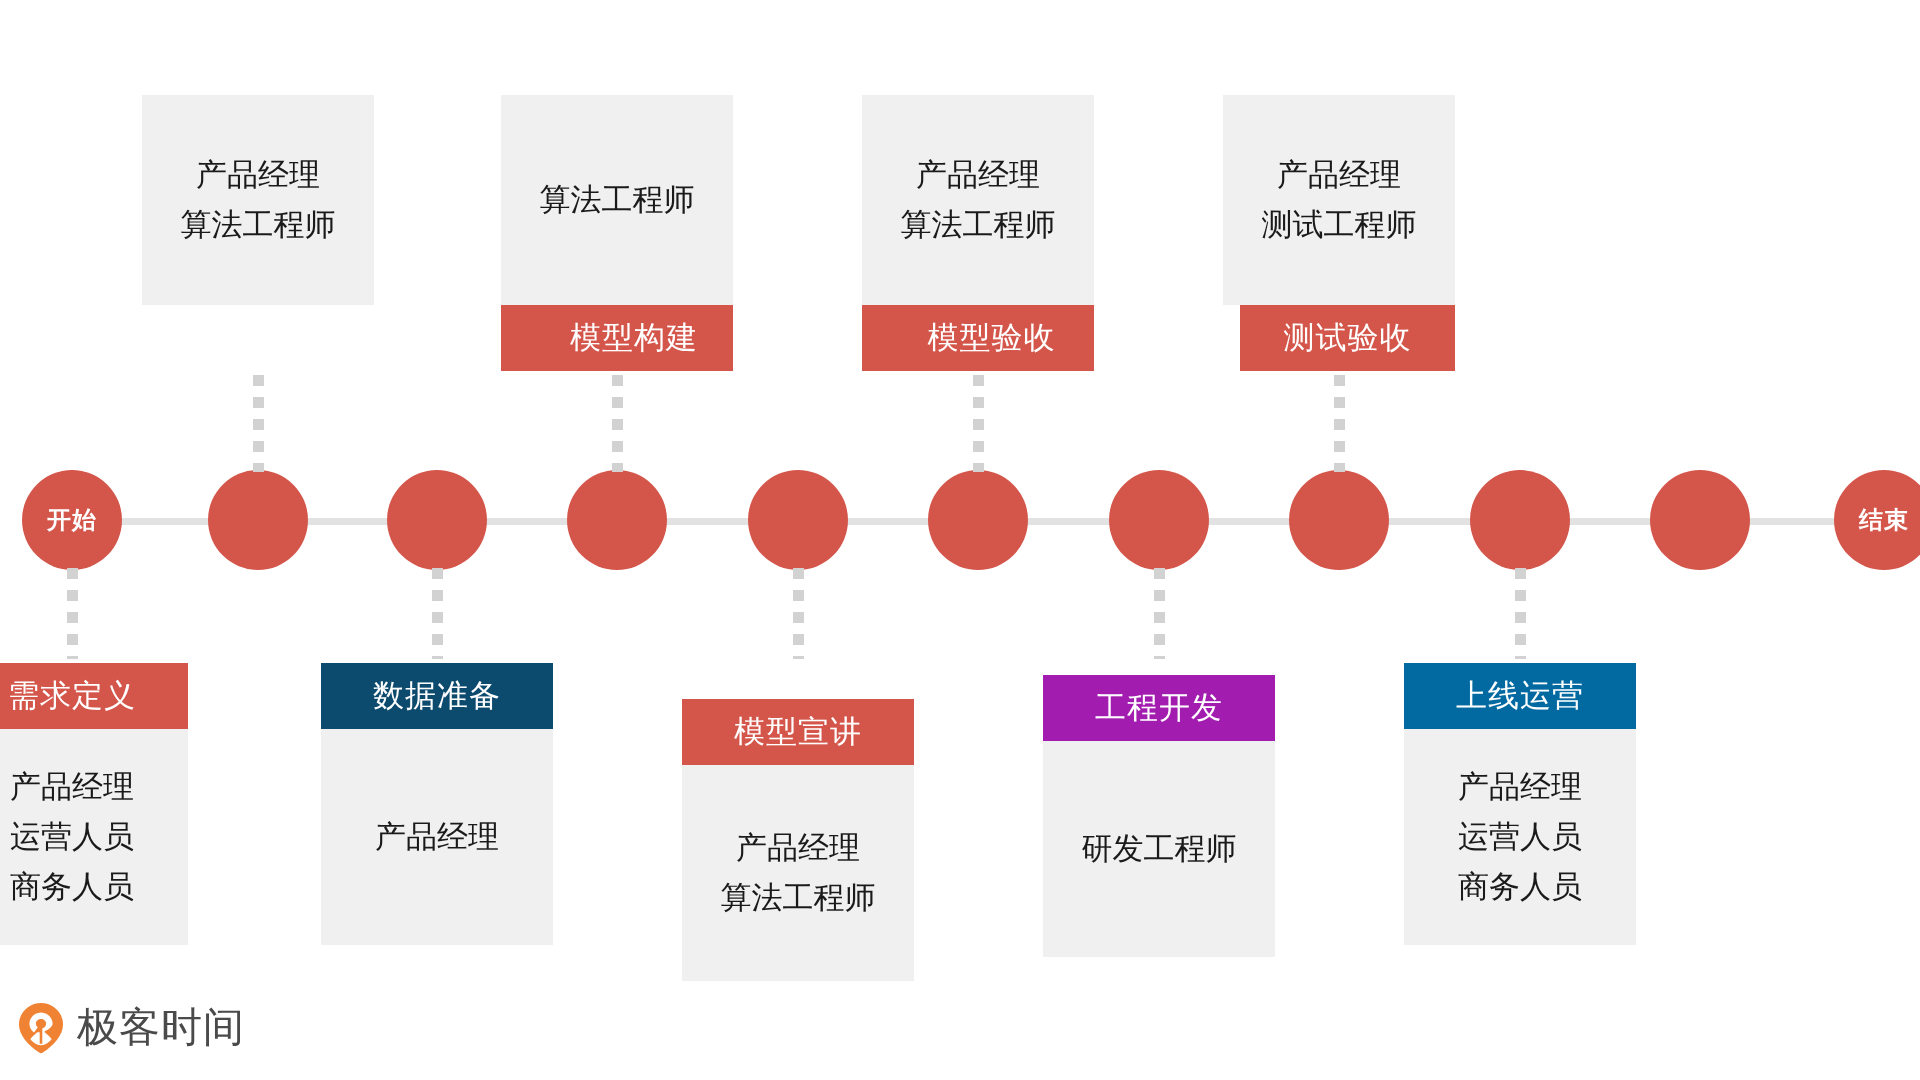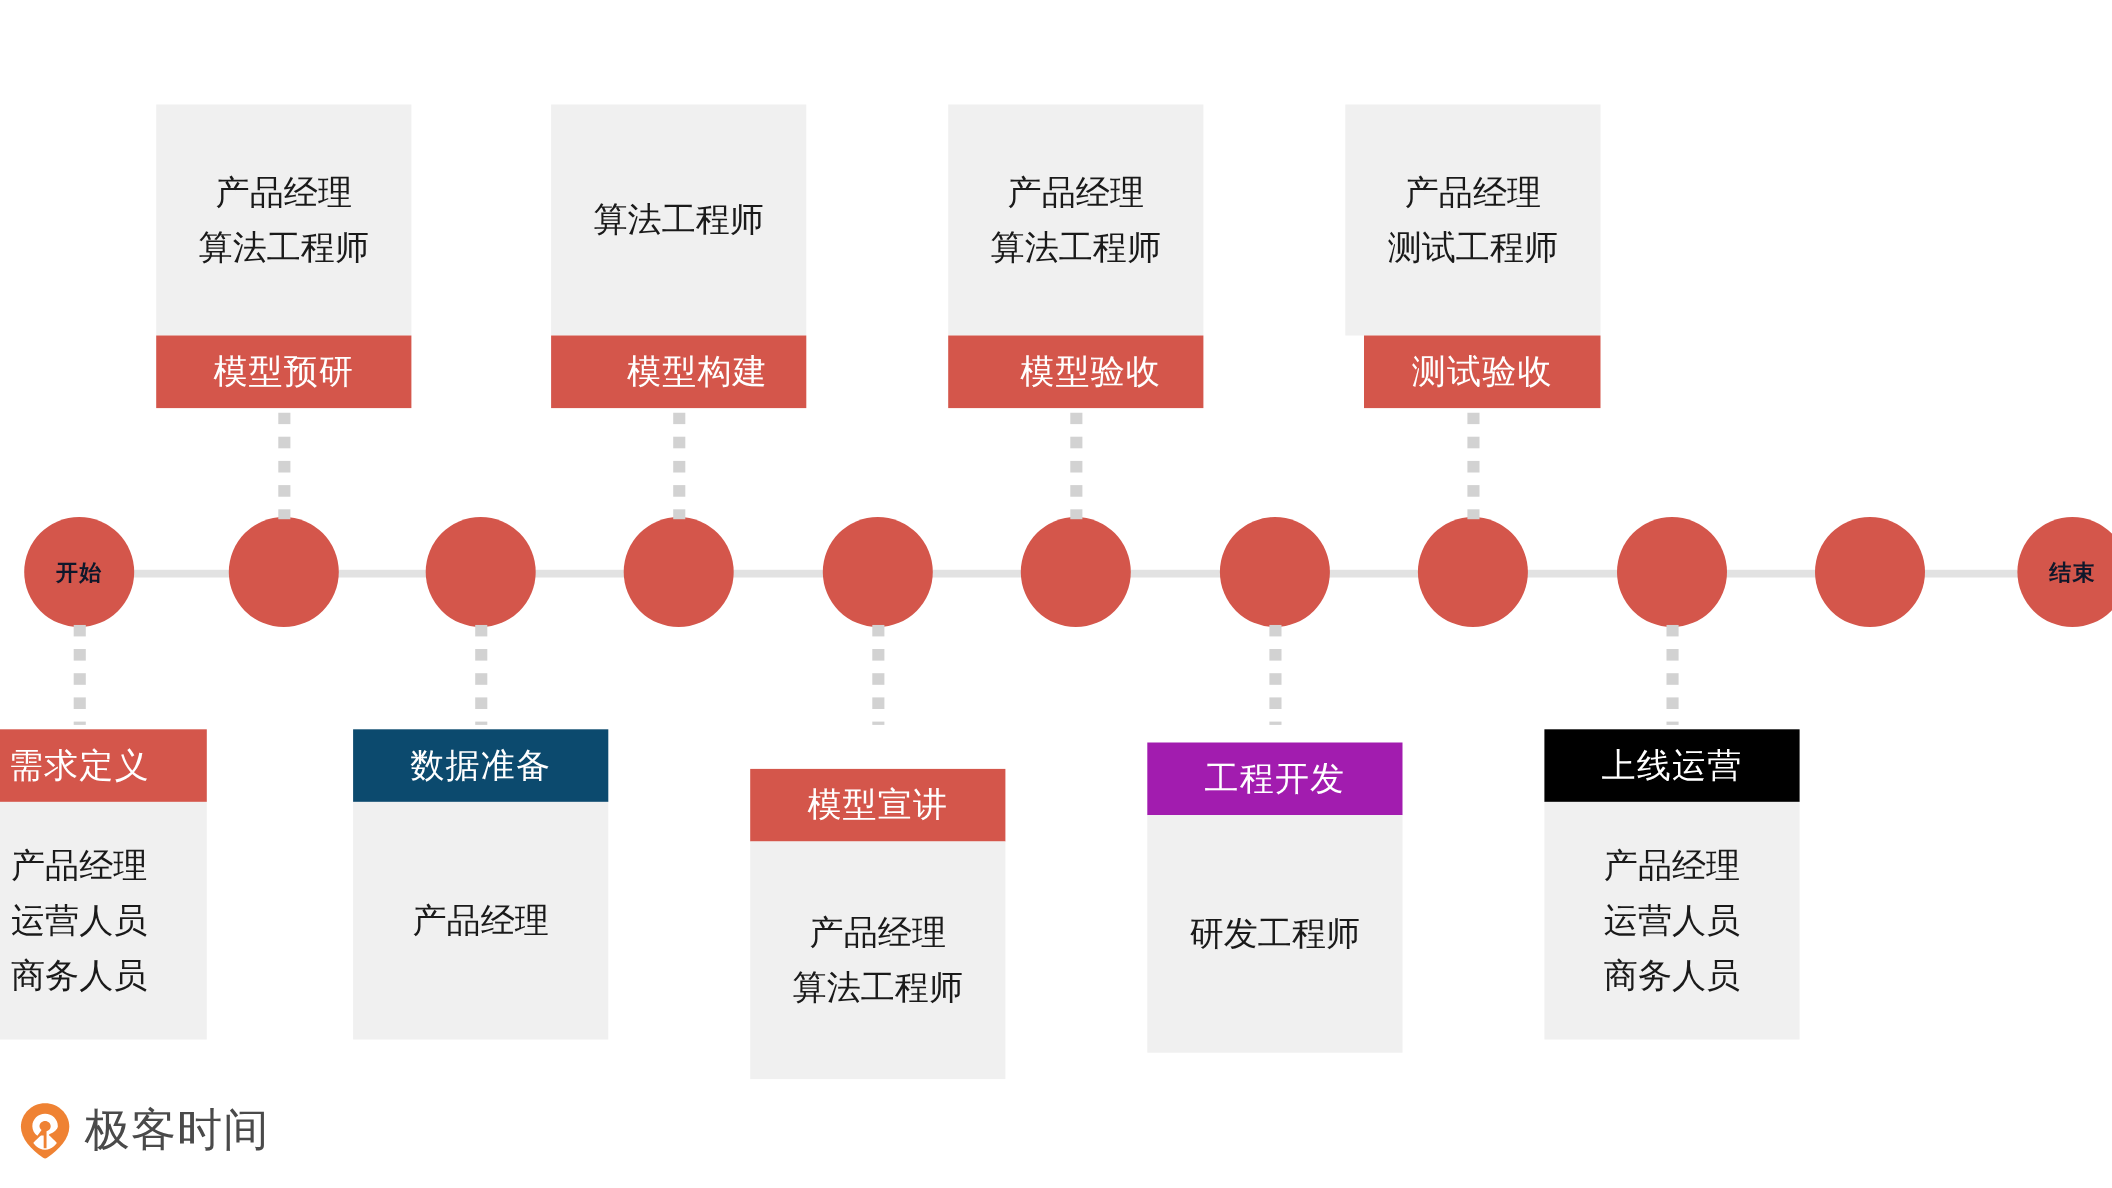--- a/index.html
+++ b/index.html
@@ -21,22 +21,22 @@
   }
   .node{
     position:absolute;
     width:100px;height:100px;
     border-radius:50%;
     background:#d4564b;
     top:470px;
     display:flex;align-items:center;justify-content:center;
   }
   .node .node-label{
-    color:#0f172a;
-    font-size:20px;
+    color:#ffffff;
+    font-size:24px;
     font-weight:bold;
     letter-spacing:1px;
     white-space:nowrap;
   }
 
   
   .connector{
     position:absolute;
     width:11px;
     background-image:linear-gradient(to bottom,#d2d2d2 0px,#d2d2d2 11px,rgba(0,0,0,0) 11px,rgba(0,0,0,0) 22px);
@@ -131,21 +131,20 @@
       <div class="connector" style="left: 793px; top: 568px; height: 91px;"></div>
       <div class="connector" style="left: 1154px; top: 568px; height: 91px;"></div>
       <div class="connector" style="left: 1515px; top: 568px; height: 91px;"></div>
     </div>
   <div id="top-cards-layer">
       <div class="card top" style="left: 142px; top: 95px;">
         <div class="body" style="background: rgb(240, 240, 240);">
           <div class="role">产品经理</div>
           <div class="role">算法工程师</div>
         </div>
-        <div class="label" style="background: rgb(212, 86, 75);">模型预研</div>
       </div>
       <div class="card top" style="left: 501px; top: 95px;">
         <div class="body" style="background: rgb(240, 240, 240);">
           <div class="role">算法工程师</div>
         </div>
         <div class="label" style="background: rgb(212, 86, 75); padding-left: 34px;">模型构建</div>
       </div>
       <div class="card top" style="left: 862px; top: 95px;">
         <div class="body" style="background: rgb(240, 240, 240);">
           <div class="role">产品经理</div>
@@ -183,21 +182,21 @@
           <div class="role">算法工程师</div>
         </div>
       </div>
       <div class="card bottom" style="left: 1043px; top: 663px;">
         <div class="label" style="background: #a21caf; margin-top: 12px;">工程开发</div>
         <div class="body" style="background: rgb(240, 240, 240);">
           <div class="role">研发工程师</div>
         </div>
       </div>
       <div class="card bottom" style="left: 1404px; top: 663px;">
-        <div class="label" style="background: #000000;">上线运营</div>
+        <div class="label" style="background: #0369a1;">上线运营</div>
         <div class="body" style="background: rgb(240, 240, 240);">
           <div class="role">产品经理</div>
           <div class="role">运营人员</div>
           <div class="role">商务人员</div>
         </div>
       </div>
     </div>
 
   <div class="logo">
     <span class="logo-mark">

